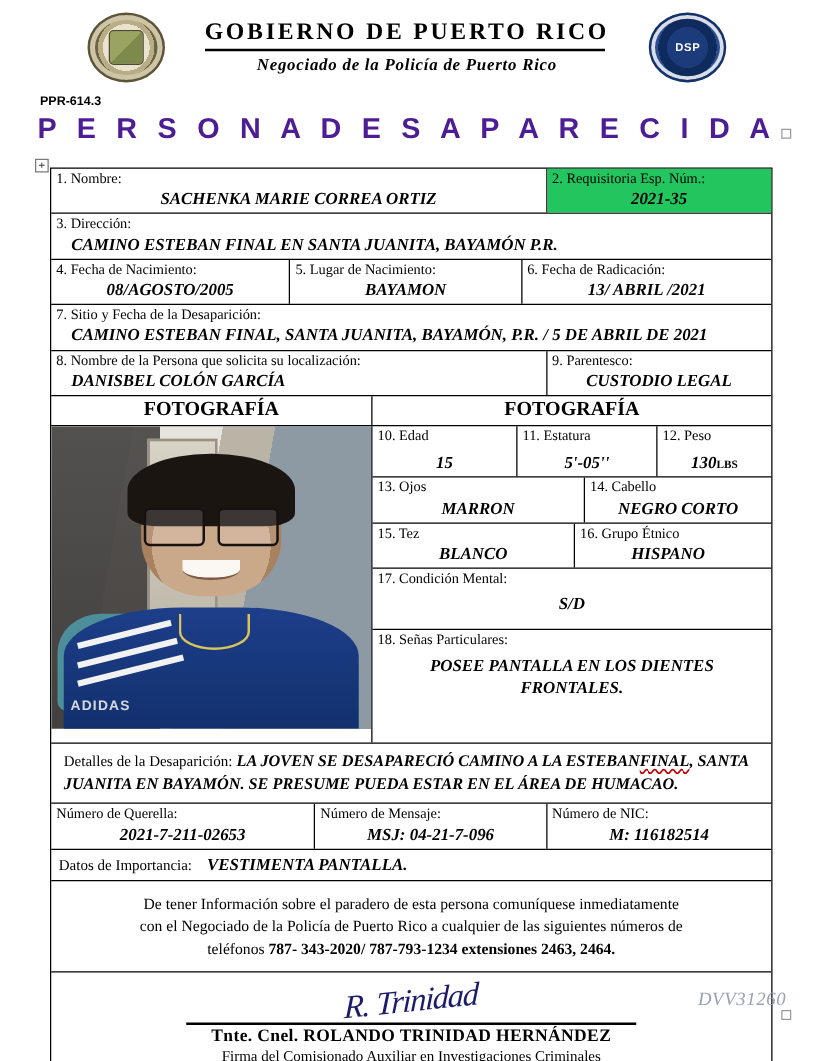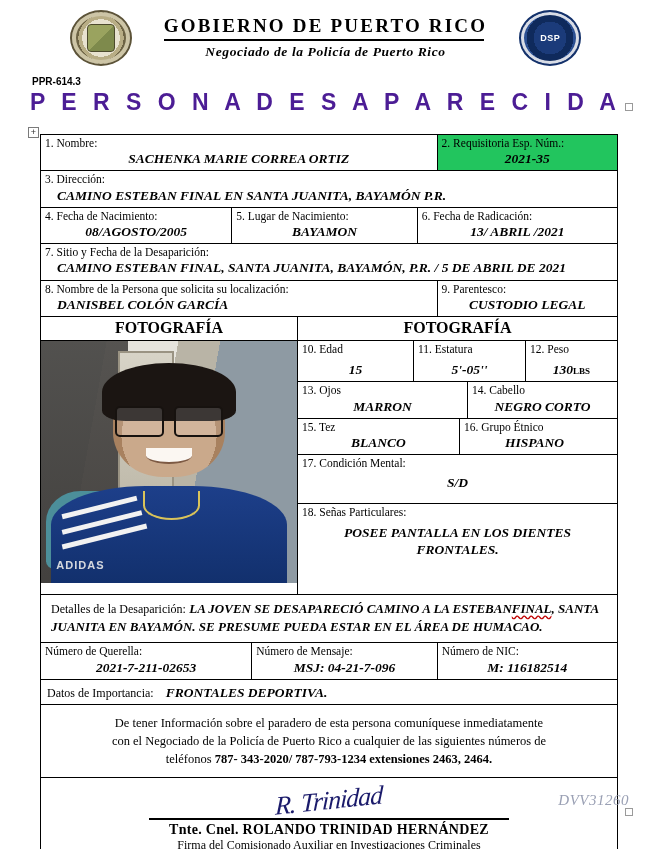--- a/index.html
+++ b/index.html
@@ -529,21 +529,21 @@
       </div>
       <div class="cell" style="width:180px;">
         <div class="lbl">Número de NIC:</div>
         <div class="val">M: 116182514</div>
       </div>
     </div>
 
     <div class="row">
       <div class="cell" style="width:578px; padding:3px 6px;">
         <span class="lbl-inline">Datos de Importancia:</span>
-        <span style="font-family:'Liberation Serif',serif;font-size:13.5px;font-weight:bold;font-style:italic;margin-left:8px;">FRONTALES DEPORTIVA.</span>
+        <span style="font-family:'Liberation Serif',serif;font-size:13.5px;font-weight:bold;font-style:italic;margin-left:8px;">VESTIMENTA PANTALLA.</span>
       </div>
     </div>
 
     <div class="row">
       <div class="cell" style="width:578px;">
         <div class="notice">
           <div>De tener Información sobre el paradero de esta persona comuníquese inmediatamente</div>
           <div>con el Negociado de la Policía de Puerto Rico a cualquier de las siguientes números de</div>
           <div>
             <span>teléfonos </span><b>787- 343-2020/ 787-793-1234 extensiones 2463, 2464.</b>

